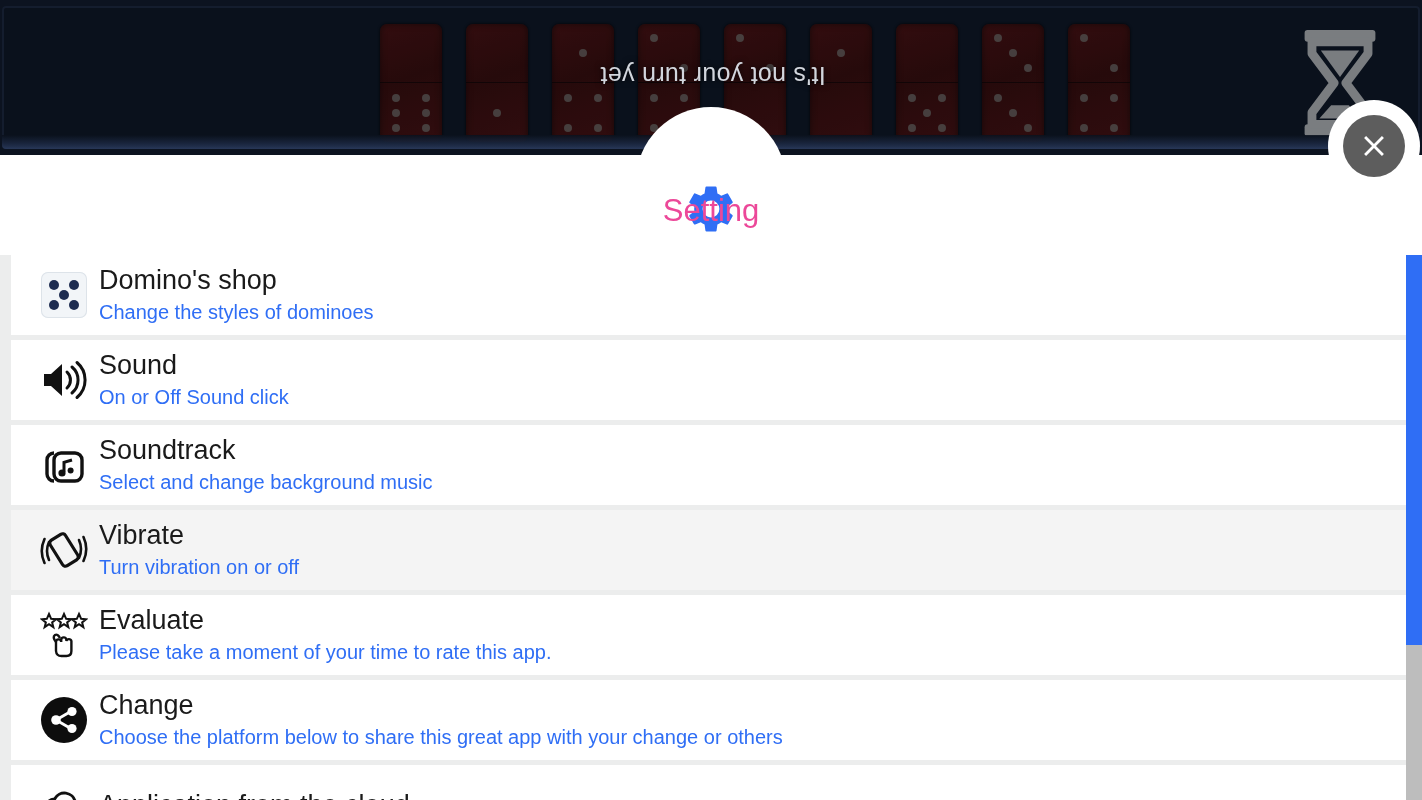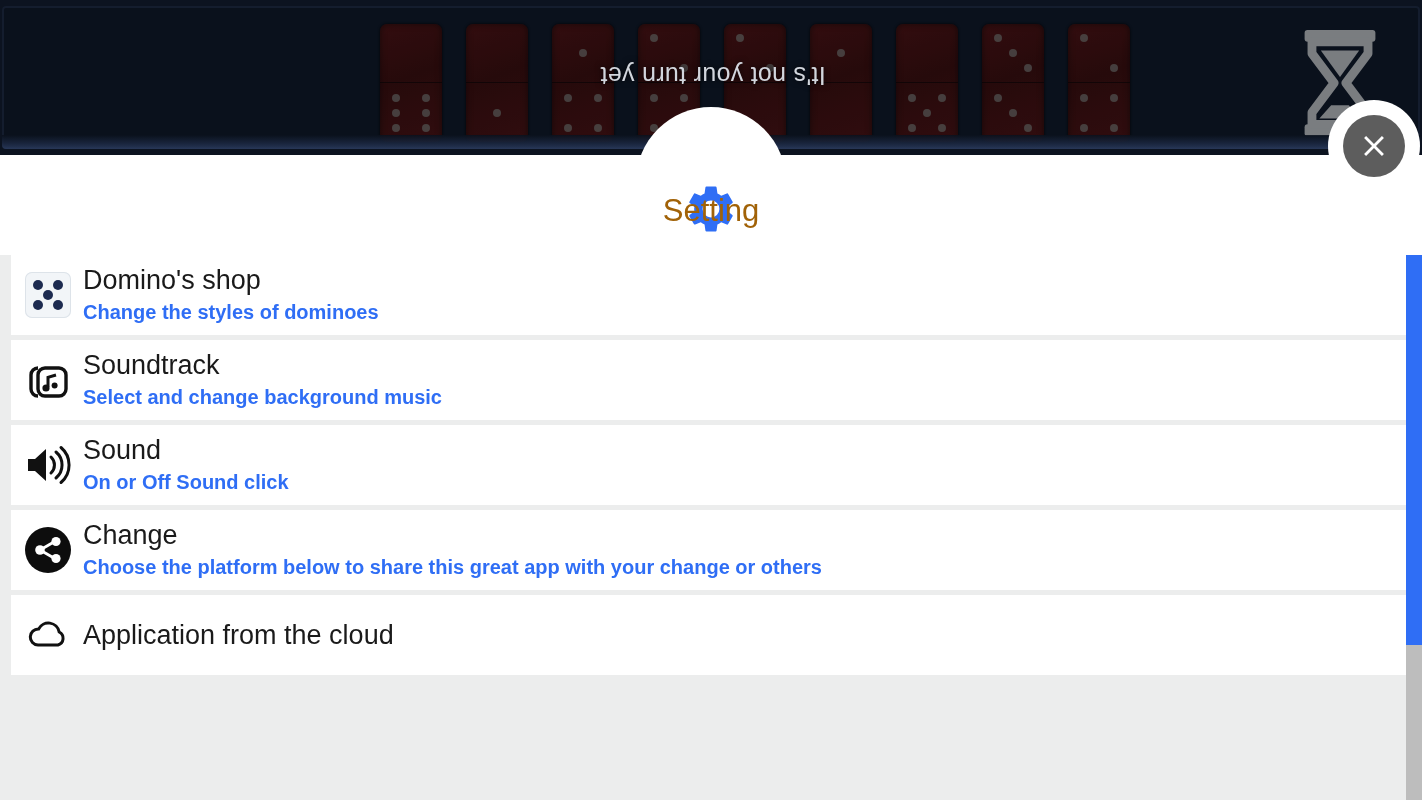--- a/index.html
+++ b/index.html
@@ -111,21 +111,21 @@
     padding-bottom: 20px;
   }
   #gear-icon { width: 56px; height: 56px; display:block; }
 
   #dialog-title {
     position: absolute;
     left: 0; top: 38px;
     width: 1422px;
     text-align: center;
     font-size: 31px;
-    color: #a16207;
+    color: #ec4899;
     font-weight: 400;
   }
 
   
   #close-button {
     position: absolute;
     left: 1328px; top: -55px;
     width: 92px; height: 92px;
     background: #ffffff;
     border-radius: 50%;
@@ -152,21 +152,21 @@
     overflow: hidden;
   }
   .setting-row {
     position: relative;
     width: 1400px;
     margin: 0 auto 5px auto;
     height: 80px;
     background: #ffffff;
     display: flex;
     align-items: center;
-    padding-left: 8px;
+    padding-left: 24px;
     cursor: pointer;
   }
   .setting-row.highlight { background: #f4f4f4; }
   .row-icon {
     width: 58px; height: 58px;
     flex: 0 0 58px;
     display: flex;
     align-items: center;
     justify-content: center;
     margin-right: 6px;
@@ -176,21 +176,20 @@
     font-size: 27px;
     color: #1a1a1a;
     line-height: 1.14;
     font-weight: 400;
   }
   .row-sub {
     font-size: 20px;
     color: #2f6ef5;
     line-height: 1.3;
     margin-top: 3px;
-    font-weight: bold;
   }
 
   
   .dice-face {
     width: 46px; height: 46px;
     background: #f2f5f8;
     border-radius: 7px;
     position: relative;
     box-shadow: inset 0 0 0 1px #dde3e9;
   }
@@ -355,44 +354,76 @@
           </div>
         </div>
         <div class="row-text">
           <div class="row-title">Domino's shop</div>
           <div class="row-sub">Change the styles of dominoes</div>
         </div>
       </div>
       <div class="setting-row">
         <div class="row-icon">
           <svg viewBox="0 0 48 48" width="48" height="48">
+            <path d="M4 18 h7 L22 8 v32 L11 30 H4 Z" fill="#111"></path>
+            <path d="M27 16 a11 11 0 0 1 0 16" fill="none" stroke="#111" stroke-width="3" stroke-linecap="round"></path>
+            <path d="M32 11 a17 17 0 0 1 0 26" fill="none" stroke="#111" stroke-width="3" stroke-linecap="round"></path>
+            <path d="M37 6.5 a23 23 0 0 1 0 35" fill="none" stroke="#111" stroke-width="3" stroke-linecap="round"></path>
+          </svg>
+        </div>
+        <div class="row-text">
+          <div class="row-title">Sound</div>
+          <div class="row-sub">On or Off Sound click</div>
+        </div>
+      </div>
+      <div class="setting-row">
+        <div class="row-icon">
+          <svg viewBox="0 0 48 48" width="48" height="48">
             <rect x="14" y="12" width="28" height="28" rx="7" fill="none" stroke="#111" stroke-width="3.4"></rect>
             <path d="M14 12 a7 7 0 0 0-7 7 v14 a7 7 0 0 0 7 7" fill="none" stroke="#111" stroke-width="3.4"></path>
             <path d="M32 19 l-8 2.3 v9.4" fill="none" stroke="#111" stroke-width="3"></path>
             <circle cx="22" cy="32" r="3.6" fill="#111"></circle>
             <circle cx="30.6" cy="29.6" r="3" fill="#111"></circle>
           </svg>
         </div>
         <div class="row-text">
           <div class="row-title">Soundtrack</div>
           <div class="row-sub">Select and change background music</div>
         </div>
       </div>
-      <div class="setting-row">
-        <div class="row-icon">
-          <svg viewBox="0 0 48 48" width="48" height="48">
-            <path d="M4 18 h7 L22 8 v32 L11 30 H4 Z" fill="#111"></path>
-            <path d="M27 16 a11 11 0 0 1 0 16" fill="none" stroke="#111" stroke-width="3" stroke-linecap="round"></path>
-            <path d="M32 11 a17 17 0 0 1 0 26" fill="none" stroke="#111" stroke-width="3" stroke-linecap="round"></path>
-            <path d="M37 6.5 a23 23 0 0 1 0 35" fill="none" stroke="#111" stroke-width="3" stroke-linecap="round"></path>
-          </svg>
-        </div>
-        <div class="row-text">
-          <div class="row-title">Sound</div>
-          <div class="row-sub">On or Off Sound click</div>
+      <div class="setting-row highlight">
+        <div class="row-icon">
+          <svg viewBox="0 0 48 48" width="48" height="48">
+            <g transform="rotate(-32 24 24)">
+              <rect x="15" y="9" width="18" height="30" rx="3.5" fill="none" stroke="#111" stroke-width="3.2"></rect>
+            </g>
+            <path d="M39 14 q4 9 0 18" fill="none" stroke="#111" stroke-width="2.6" stroke-linecap="round"></path>
+            <path d="M43.5 11 q5.5 12 0 24" fill="none" stroke="#111" stroke-width="2.6" stroke-linecap="round"></path>
+            <path d="M9 16 q-4 9 0 18" fill="none" stroke="#111" stroke-width="2.6" stroke-linecap="round"></path>
+            <path d="M4.5 13 q-5.5 12 0 24" fill="none" stroke="#111" stroke-width="2.6" stroke-linecap="round"></path>
+          </svg>
+        </div>
+        <div class="row-text">
+          <div class="row-title">Vibrate</div>
+          <div class="row-sub">Turn vibration on or off</div>
+        </div>
+      </div>
+      <div class="setting-row">
+        <div class="row-icon">
+          <svg viewBox="0 0 48 48" width="48" height="48">
+            <path d="M9 3 L11.17 7.83 L16 8.25 L12.15 11.4 L13.34 16.16 L9 13.15 L4.66 16.16 L5.85 11.4 L2 8.25 L6.83 7.83 Z" fill="none" stroke="#111" stroke-width="2"></path>
+            <path d="M24 3 L26.17 7.83 L31 8.25 L27.15 11.4 L28.34 16.16 L24 13.15 L19.66 16.16 L20.85 11.4 L17 8.25 L21.83 7.83 Z" fill="none" stroke="#111" stroke-width="2"></path>
+            <path d="M39 3 L41.17 7.83 L46 8.25 L42.15 11.4 L43.34 16.16 L39 13.15 L34.66 16.16 L35.85 11.4 L32 8.25 L36.83 7.83 Z" fill="none" stroke="#111" stroke-width="2"></path>
+            <path d="M16 40 v-9 a2.6 2.6 0 0 1 5.2 0 v-2 a2.6 2.6 0 0 1 5.2 0 v1 a2.6 2.6 0 0 1 5 0 v10 q0 5-5 5 h-5 q-5 0-5.4-5 Z" fill="none" stroke="#111" stroke-width="2.4"></path>
+            <path d="M16 31 q-4 -5 -1 -7 q2.5 -1.5 5 3" fill="none" stroke="#111" stroke-width="2.4"></path>
+          </svg>
+        </div>
+        <div class="row-text">
+          <div class="row-title">Evaluate</div>
+          <div class="row-sub">Please take a moment of your time to rate this app.</div>
         </div>
       </div>
       <div class="setting-row">
         <div class="row-icon">
           <svg viewBox="0 0 48 48" width="48" height="48">
             <circle cx="24" cy="24" r="23" fill="#0d0d0d"></circle>
             <circle cx="32" cy="15.5" r="4.6" fill="#fff"></circle>
             <circle cx="32" cy="32.5" r="4.6" fill="#fff"></circle>
             <circle cx="16" cy="24" r="4.8" fill="#fff"></circle>
             <path d="M19.5 22 L29 16.5 M19.5 26 L29 31.5" stroke="#fff" stroke-width="2.8" stroke-linecap="round"></path>

